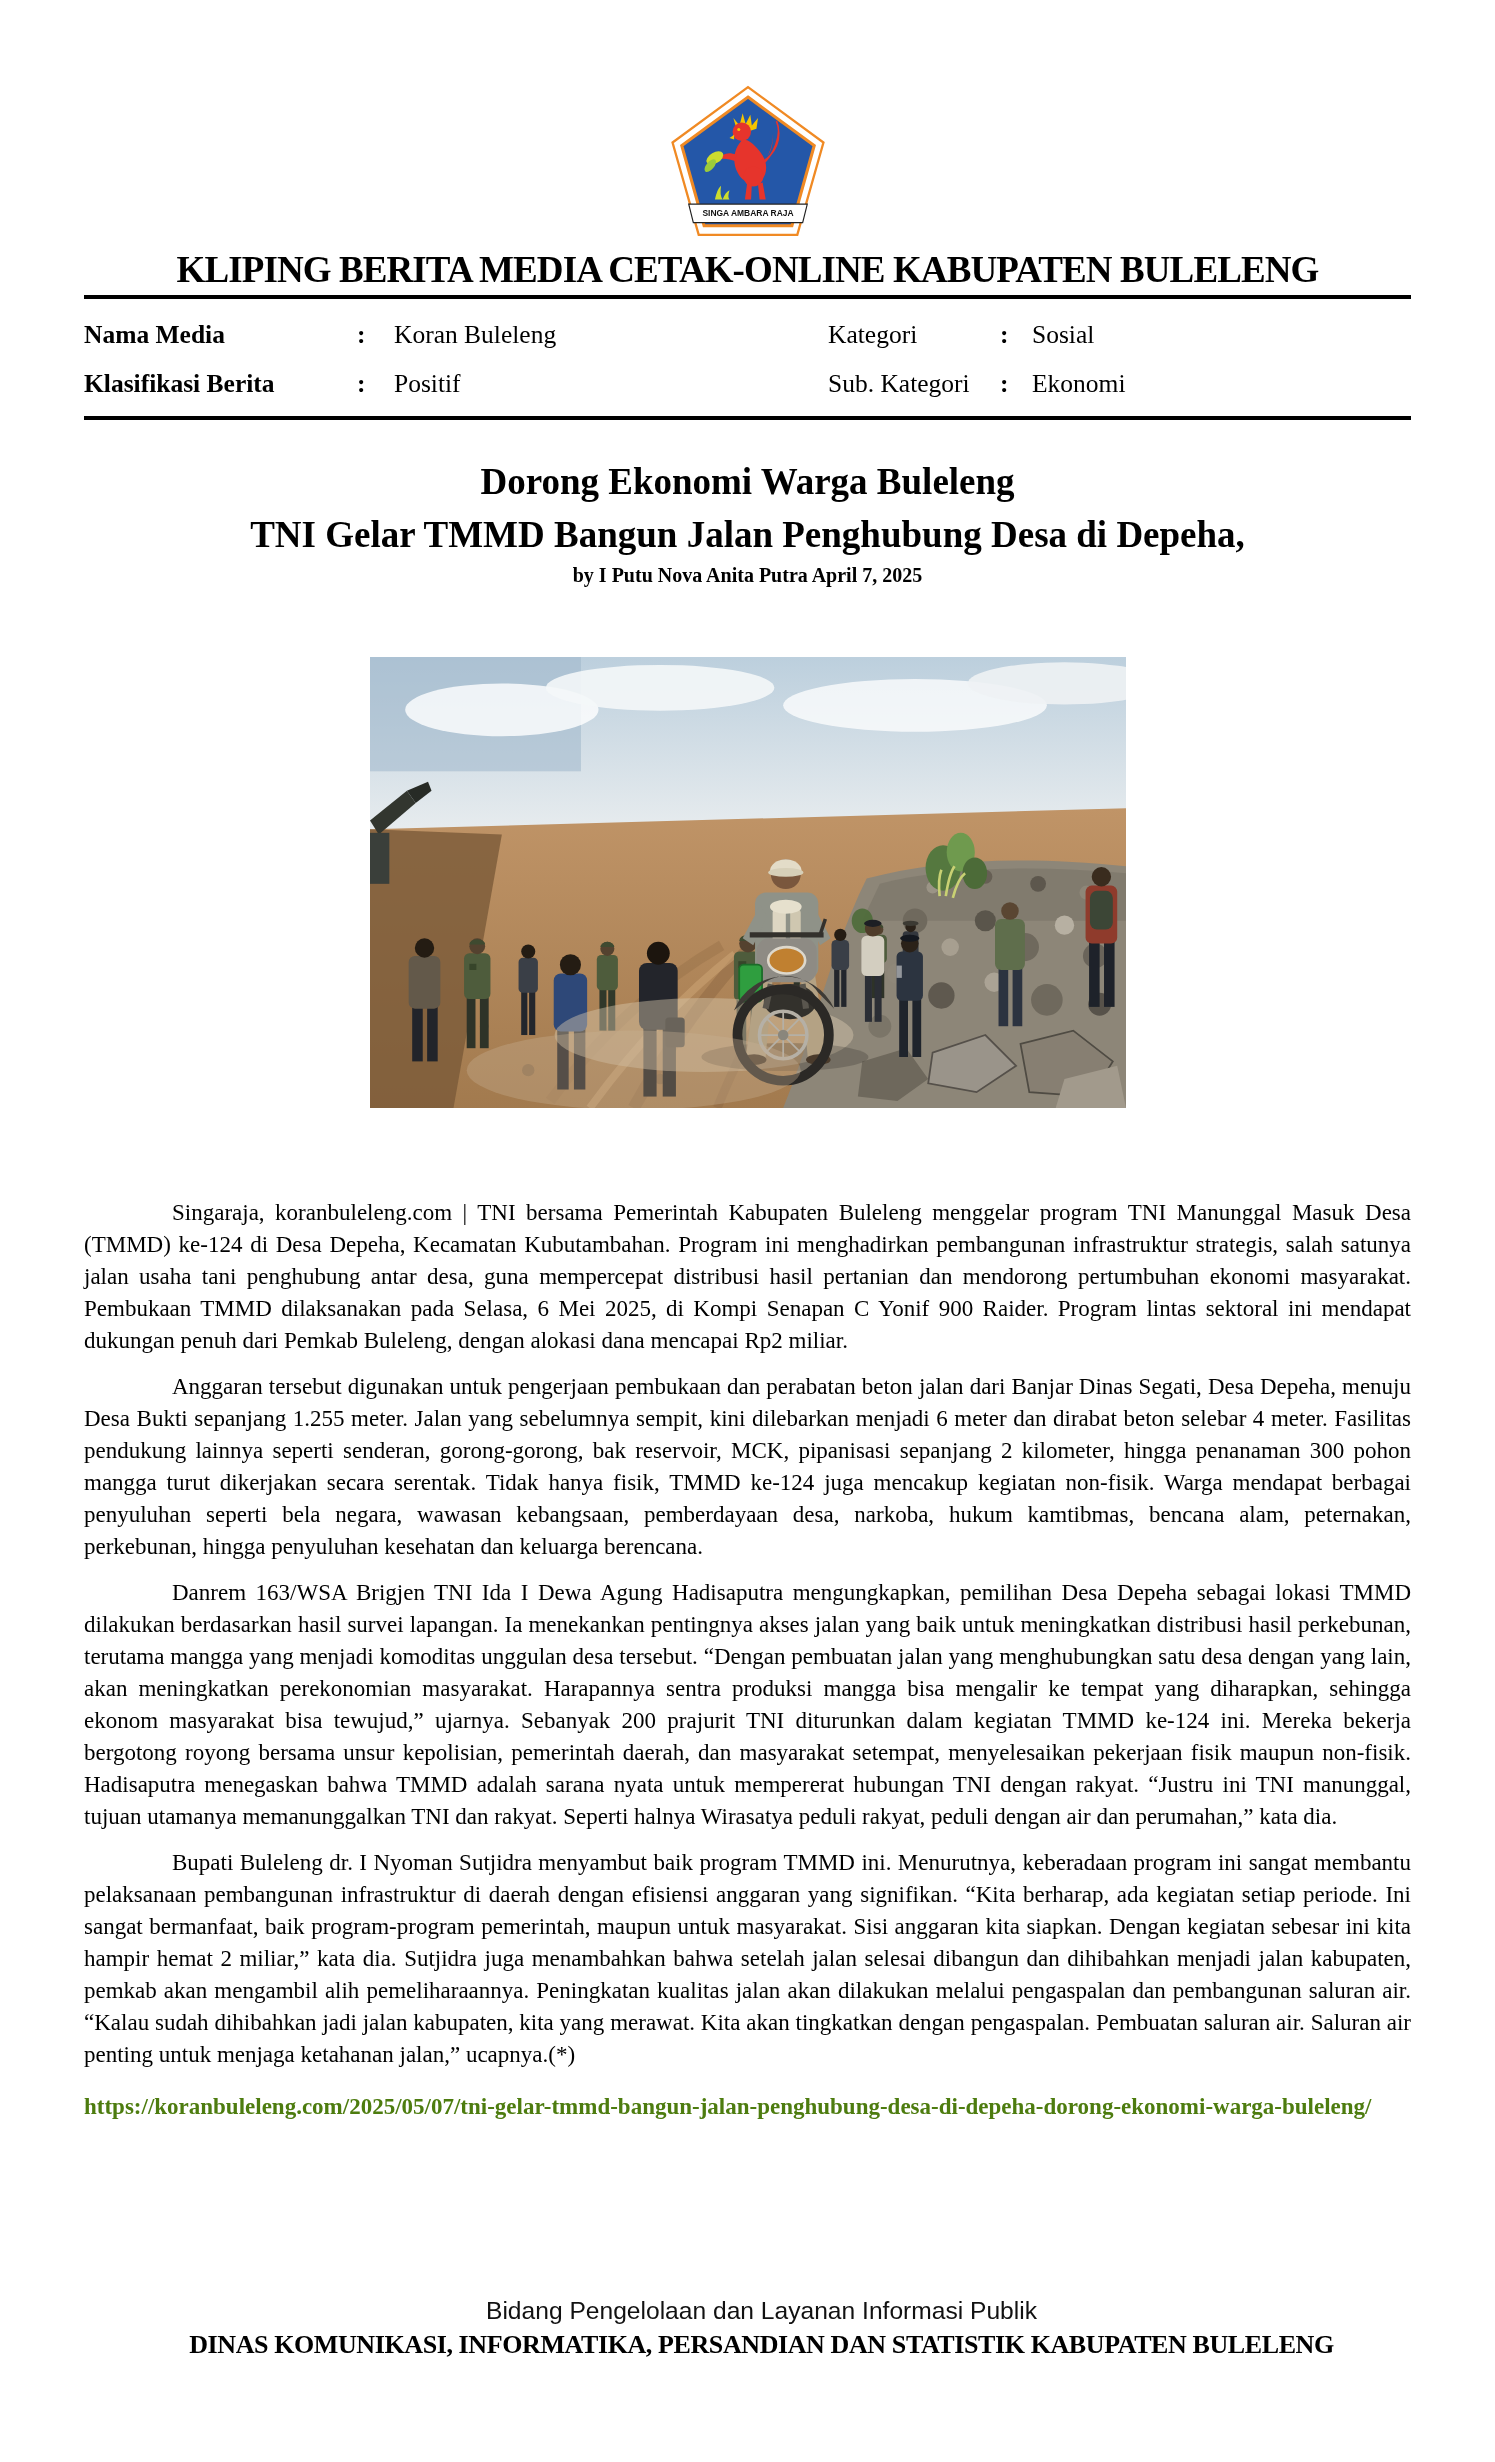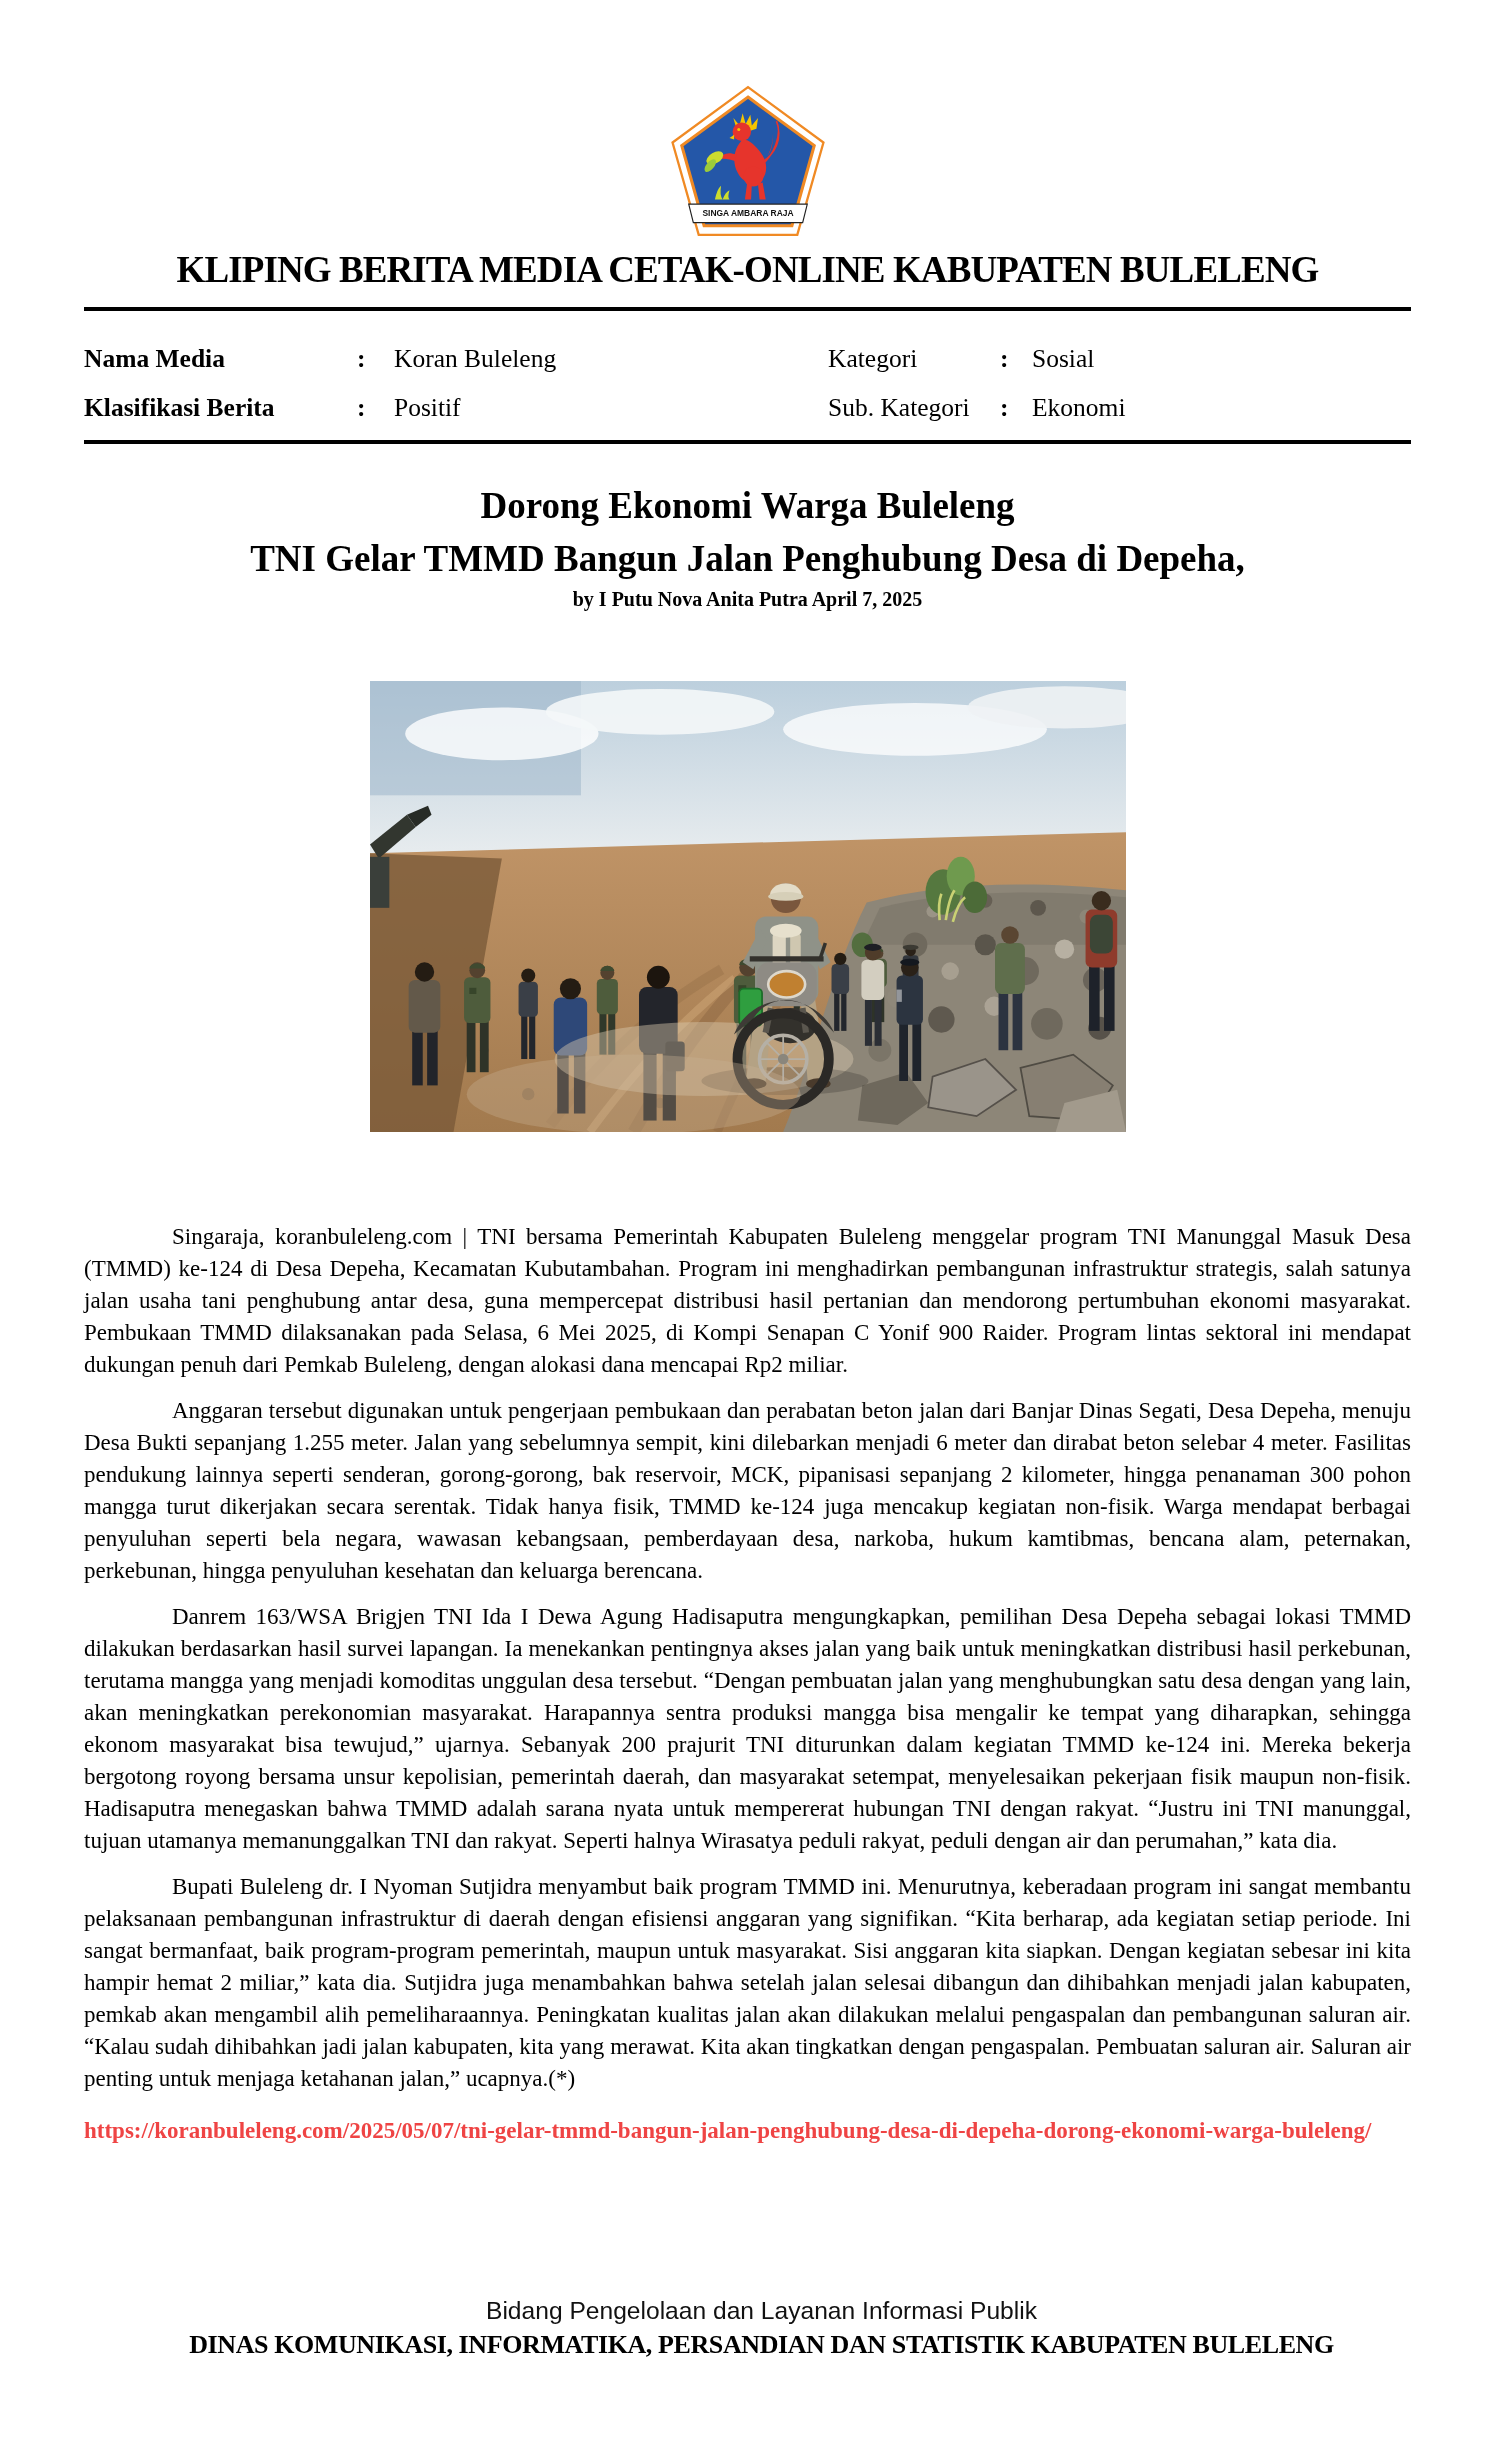--- a/index.html
+++ b/index.html
@@ -16,24 +16,24 @@
   .logo-wrap svg{display:block;width:162px;height:154px;}
   
   .header-title{
     text-align:center;
     font-size:37px;font-weight:bold;
     letter-spacing:-0.9px;
     margin:0 84px;
     line-height:40px;
   }
   .meta{
-    margin:17px 84px 0;
+    margin:5px 84px 0;
     border-top:4.4px solid #000;
     border-bottom:4.4px solid #000;
-    padding:23px 0 8px;
+    padding:11px 0 8px;
   }
   .m-row{display:flex;align-items:center;height:49px;font-size:25.5px;}
   .m-l1{width:273px;font-weight:bold;}
   .m-c1{width:37px;font-weight:bold;}
   .m-v1{width:434px;}
   .m-l2{width:172px;font-weight:normal;}
   .m-c2{width:32px;font-weight:bold;}
   .m-v2{flex:1;}
   
   .article-title{
@@ -62,21 +62,21 @@
     line-height:32px;
     text-align:justify;
   }
   .body-text p{margin:0 0 14px 0;text-indent:88px;}
   .source-url{
     margin:19.3px 84px 0;
     font-size:23px;line-height:33px;
     font-weight:bold;
     word-break:break-all;
     text-align:left;
-    color:#ef4444;text-decoration:none;
+    color:#4d7c0f;text-decoration:none;
     display:block;
   }
   
   .footer{position:absolute;top:2297px;left:0;right:0;text-align:center;padding-left:28px;}
   .footer-line1{font-family:"Liberation Sans", sans-serif;font-size:24.6px;color:#111;}
   .footer-line2{font-size:26px;font-weight:bold;letter-spacing:-0.4px;margin-top:5.3px;}
 </style>
 </head>
 <body>
 

